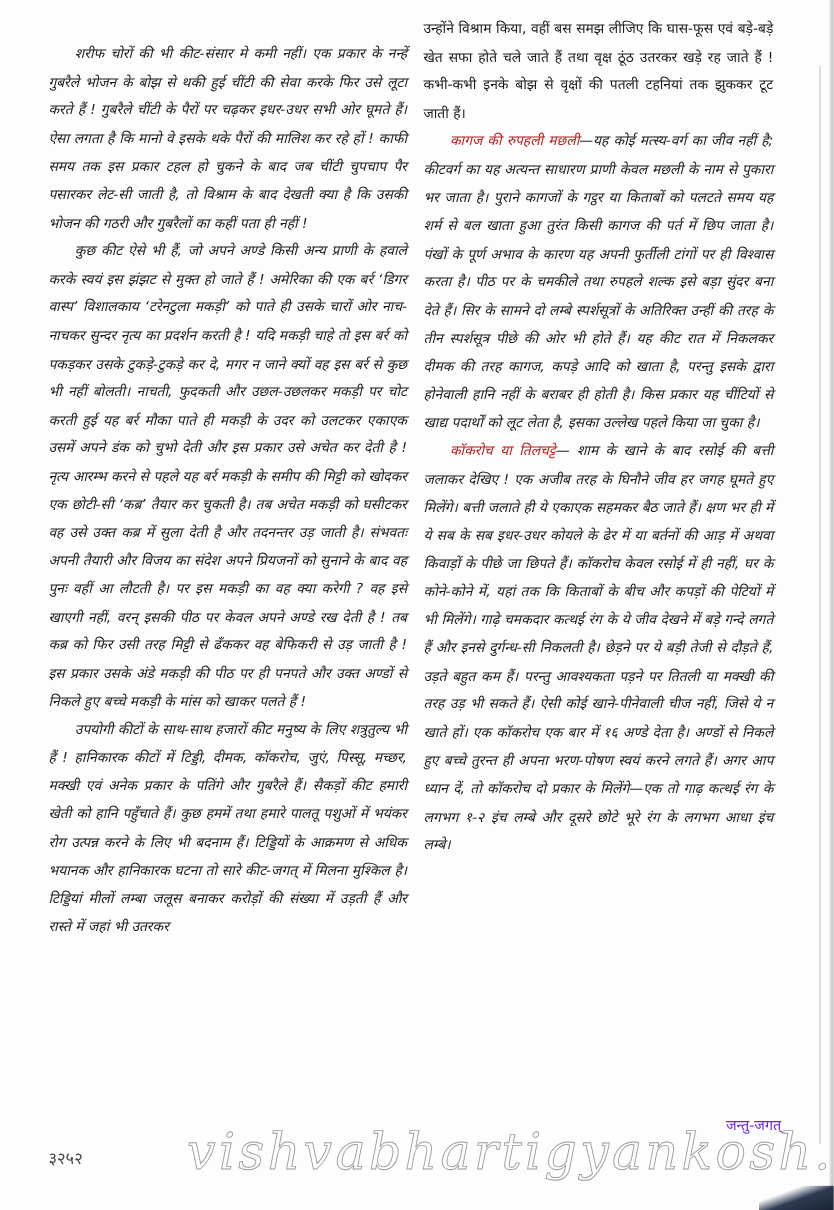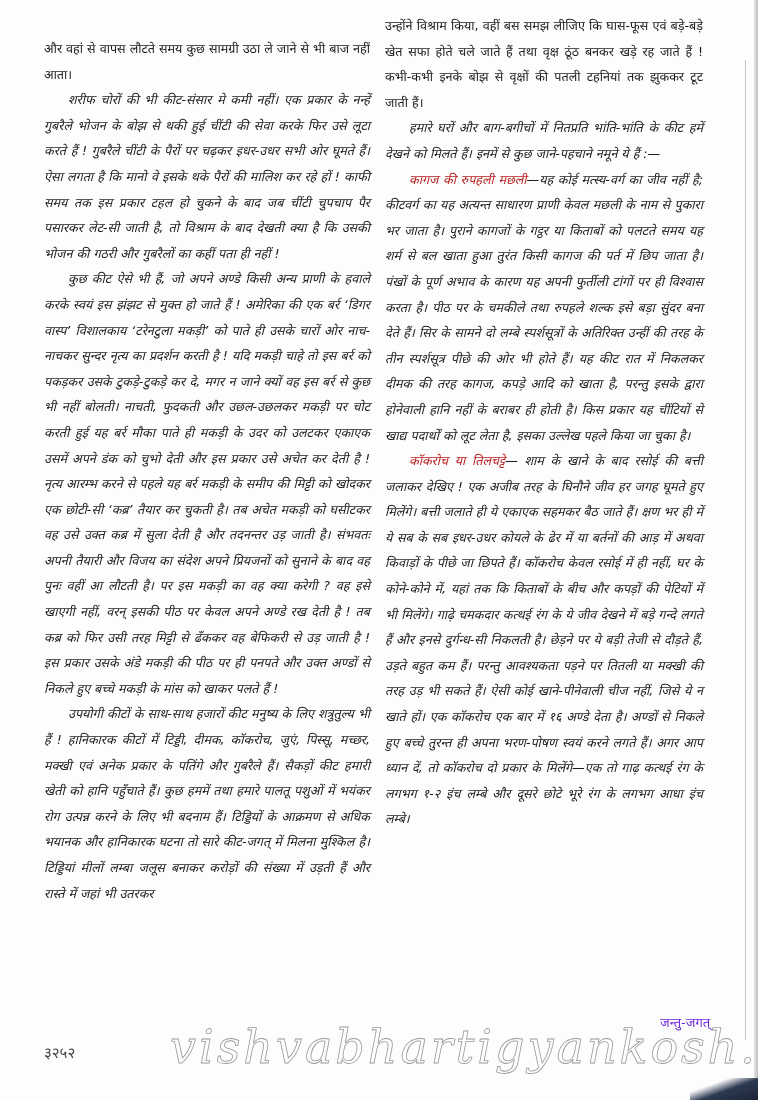--- a/index.html
+++ b/index.html
@@ -30,29 +30,27 @@
   .edge-line { position: absolute; left: 745px; top: 60px; width: 1px; height: 980px; background: #c4c4c4; }
   .corner-shadow { position: absolute; left: 690px; top: 1078px; width: 68px; height: 22px;
     background: linear-gradient(160deg, transparent 30%, #2d3a52 55%, #1b2436 100%); }
 </style>
 </head>
 <body>
 
 <div class="page">
 
   <div class="col col-left">
-    <p>और वहां से वापस लौटते समय कुछ सामग्री उठा ले जाने से भी बाज नहीं आता।</p>
     <p class="indent">शरीफ चोरों की भी कीट-संसार मे कमी नहीं। एक प्रकार के नन्हें गुबरैले भोजन के बोझ से थकी हुई चींटी की सेवा करके फिर उसे लूटा करते हैं ! गुबरैले चींटी के पैरों पर चढ़कर इधर-उधर सभी ओर घूमते हैं। ऐसा लगता है कि मानो वे इसके थके पैरों की मालिश कर रहे हों ! काफी समय तक इस प्रकार टहल हो चुकने के बाद जब चींटी चुपचाप पैर पसारकर लेट-सी जाती है, तो विश्राम के बाद देखती क्या है कि उसकी भोजन की गठरी और गुबरैलों का कहीं पता ही नहीं !</p>
     <p class="indent">कुछ कीट ऐसे भी हैं, जो अपने अण्डे किसी अन्य प्राणी के हवाले करके स्वयं इस झंझट से मुक्त हो जाते हैं ! अमेरिका की एक बर्र ‘डिगर वास्प’ विशालकाय ‘टरेनटुला मकड़ी’ को पाते ही उसके चारों ओर नाच-नाचकर सुन्दर नृत्य का प्रदर्शन करती है ! यदि मकड़ी चाहे तो इस बर्र को पकड़कर उसके टुकड़े-टुकड़े कर दे, मगर न जाने क्यों वह इस बर्र से कुछ भी नहीं बोलती। नाचती, फुदकती और उछल-उछलकर मकड़ी पर चोट करती हुई यह बर्र मौका पाते ही मकड़ी के उदर को उलटकर एकाएक उसमें अपने डंक को चुभो देती और इस प्रकार उसे अचेत कर देती है ! नृत्य आरम्भ करने से पहले यह बर्र मकड़ी के समीप की मिट्टी को खोदकर एक छोटी-सी ‘कब्र’ तैयार कर चुकती है। तब अचेत मकड़ी को घसीटकर वह उसे उक्त कब्र में सुला देती है और तदनन्तर उड़ जाती है। संभवतः अपनी तैयारी और विजय का संदेश अपने प्रियजनों को सुनाने के बाद वह पुनः वहीं आ लौटती है। पर इस मकड़ी का वह क्या करेगी ? वह इसे खाएगी नहीं, वरन् इसकी पीठ पर केवल अपने अण्डे रख देती है ! तब कब्र को फिर उसी तरह मिट्टी से ढँककर वह बेफिकरी से उड़ जाती है ! इस प्रकार उसके अंडे मकड़ी की पीठ पर ही पनपते और उक्त अण्डों से निकले हुए बच्चे मकड़ी के मांस को खाकर पलते हैं !</p>
     <p class="indent">उपयोगी कीटों के साथ-साथ हजारों कीट मनुष्य के लिए शत्रुतुल्य भी हैं ! हानिकारक कीटों में टिड्डी, दीमक, कॉकरोच, जुएं, पिस्सू, मच्छर, मक्खी एवं अनेक प्रकार के पतिंगे और गुबरैले हैं। सैकड़ों कीट हमारी खेती को हानि पहुँचाते हैं। कुछ हममें तथा हमारे पालतू पशुओं में भयंकर रोग उत्पन्न करने के लिए भी बदनाम हैं। टिड्डियों के आक्रमण से अधिक भयानक और हानिकारक घटना तो सारे कीट-जगत् में मिलना मुश्किल है। टिड्डियां मीलों लम्बा जलूस बनाकर करोड़ों की संख्या में उड़ती हैं और रास्ते में जहां भी उतरकर</p>
   </div>
 
   <div class="col col-right">
-    <p>उन्होंने विश्राम किया, वहीं बस समझ लीजिए कि घास-फूस एवं बड़े-बड़े खेत सफा होते चले जाते हैं तथा वृक्ष ठूंठ बनकर खड़े रह जाते हैं ! कभी-कभी इनके बोझ से वृक्षों की पतली टहनियां तक झुककर टूट जाती हैं।</p>
-    <p class="indent">हमारे घरों और बाग-बगीचों में नितप्रति भांति-भांति के कीट हमें देखने को मिलते हैं। इनमें से कुछ जाने-पहचाने नमूने ये हैं :—</p>
+    <p>उन्होंने विश्राम किया, वहीं बस समझ लीजिए कि घास-फूस एवं बड़े-बड़े खेत सफा होते चले जाते हैं तथा वृक्ष ठूंठ उतरकर खड़े रह जाते हैं ! कभी-कभी इनके बोझ से वृक्षों की पतली टहनियां तक झुककर टूट जाती हैं।</p>
     <p class="indent"><span class="term">कागज की रुपहली मछली</span><span>—यह कोई मत्स्य-वर्ग का जीव नहीं है; कीटवर्ग का यह अत्यन्त साधारण प्राणी केवल मछली के नाम से पुकारा भर जाता है। पुराने कागजों के गट्ठर या किताबों को पलटते समय यह शर्म से बल खाता हुआ तुरंत किसी कागज की पर्त में छिप जाता है। पंखों के पूर्ण अभाव के कारण यह अपनी फुर्तीली टांगों पर ही विश्वास करता है। पीठ पर के चमकीले तथा रुपहले शल्क इसे बड़ा सुंदर बना देते हैं। सिर के सामने दो लम्बे स्पर्शसूत्रों के अतिरिक्त उन्हीं की तरह के तीन स्पर्शसूत्र पीछे की ओर भी होते हैं। यह कीट रात में निकलकर दीमक की तरह कागज, कपड़े आदि को खाता है, परन्तु इसके द्वारा होनेवाली हानि नहीं के बराबर ही होती है। किस प्रकार यह चींटियों से खाद्य पदार्थों को लूट लेता है, इसका उल्लेख पहले किया जा चुका है।</span></p>
     <p class="indent"><span class="term">कॉकरोच या तिलचट्टे</span><span>— शाम के खाने के बाद रसोई की बत्ती जलाकर देखिए ! एक अजीब तरह के घिनौने जीव हर जगह घूमते हुए मिलेंगे। बत्ती जलाते ही ये एकाएक सहमकर बैठ जाते हैं। क्षण भर ही में ये सब के सब इधर-उधर कोयले के ढेर में या बर्तनों की आड़ में अथवा किवाड़ों के पीछे जा छिपते हैं। कॉकरोच केवल रसोई में ही नहीं, घर के कोने-कोने में, यहां तक कि किताबों के बीच और कपड़ों की पेटियों में भी मिलेंगे। गाढ़े चमकदार कत्थई रंग के ये जीव देखने में बड़े गन्दे लगते हैं और इनसे दुर्गन्ध-सी निकलती है। छेड़ने पर ये बड़ी तेजी से दौड़ते हैं, उड़ते बहुत कम हैं। परन्तु आवश्यकता पड़ने पर तितली या मक्खी की तरह उड़ भी सकते हैं। ऐसी कोई खाने-पीनेवाली चीज नहीं, जिसे ये न खाते हों। एक कॉकरोच एक बार में १६ अण्डे देता है। अण्डों से निकले हुए बच्चे तुरन्त ही अपना भरण-पोषण स्वयं करने लगते हैं। अगर आप ध्यान दें, तो कॉकरोच दो प्रकार के मिलेंगे—एक तो गाढ़ कत्थई रंग के लगभग १-२ इंच लम्बे और दूसरे छोटे भूरे रंग के लगभग आधा इंच लम्बे।</span></p>
   </div>
 
   <div class="folio">३२५२</div>
   <div class="watermark">vishvabhartigyankosh.in</div>
   <div class="running-title">जन्तु-जगत्</div>
 
   <div class="edge-line"></div>
   <div class="page-edge"></div>

